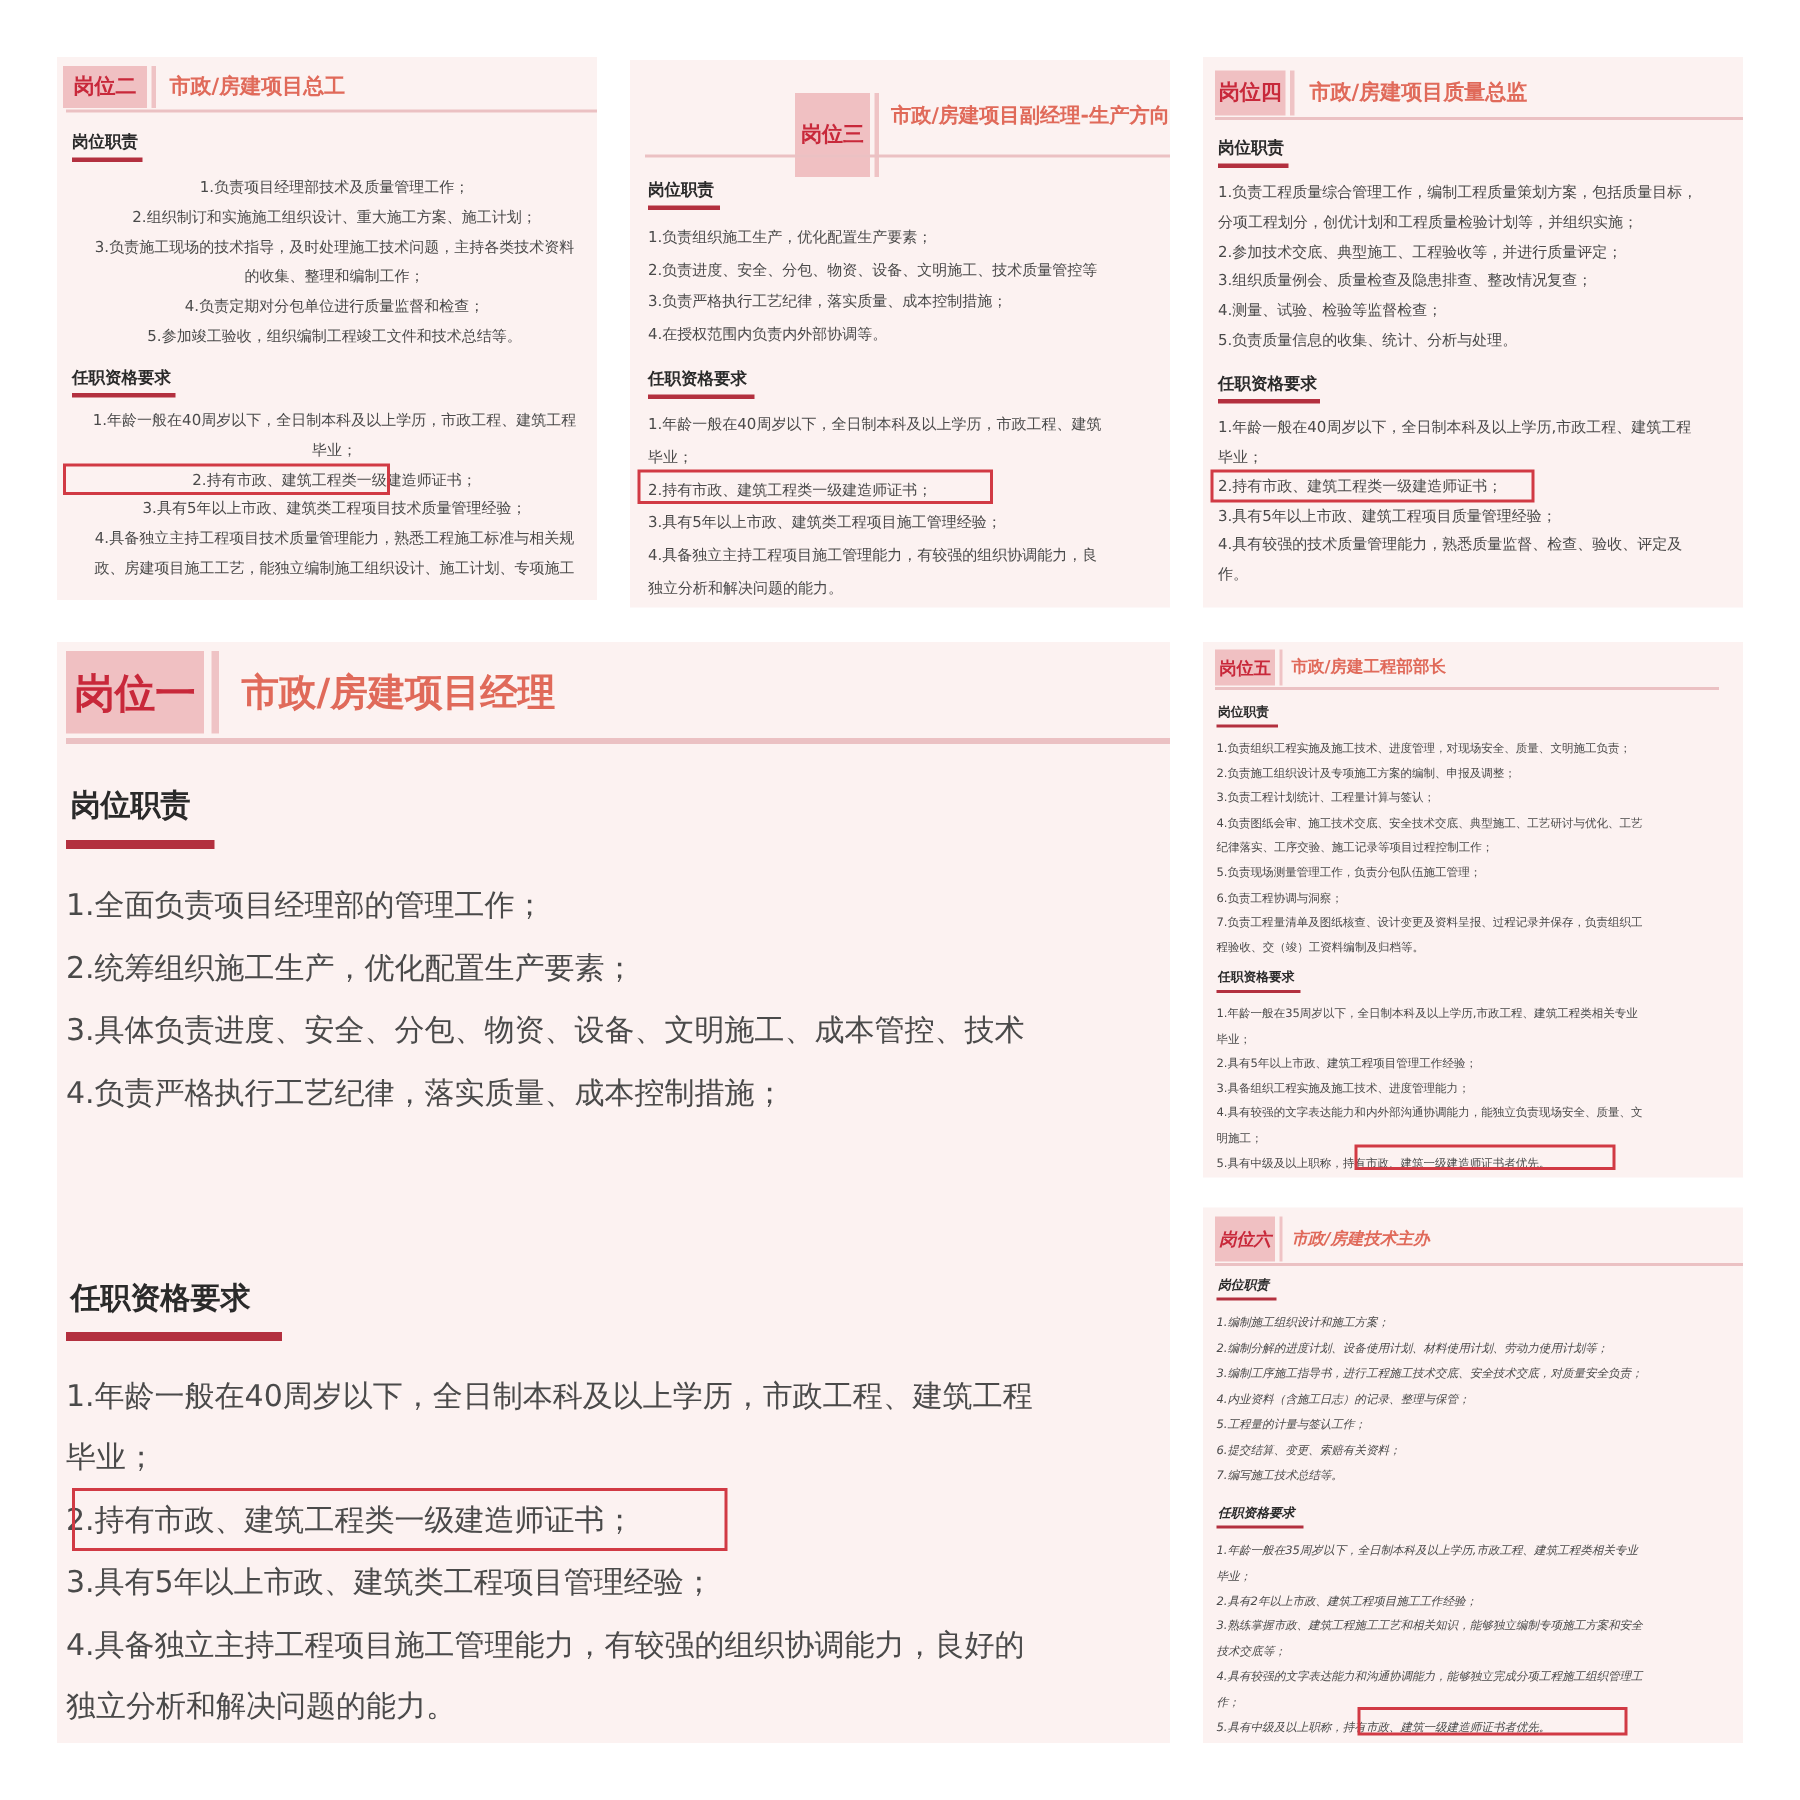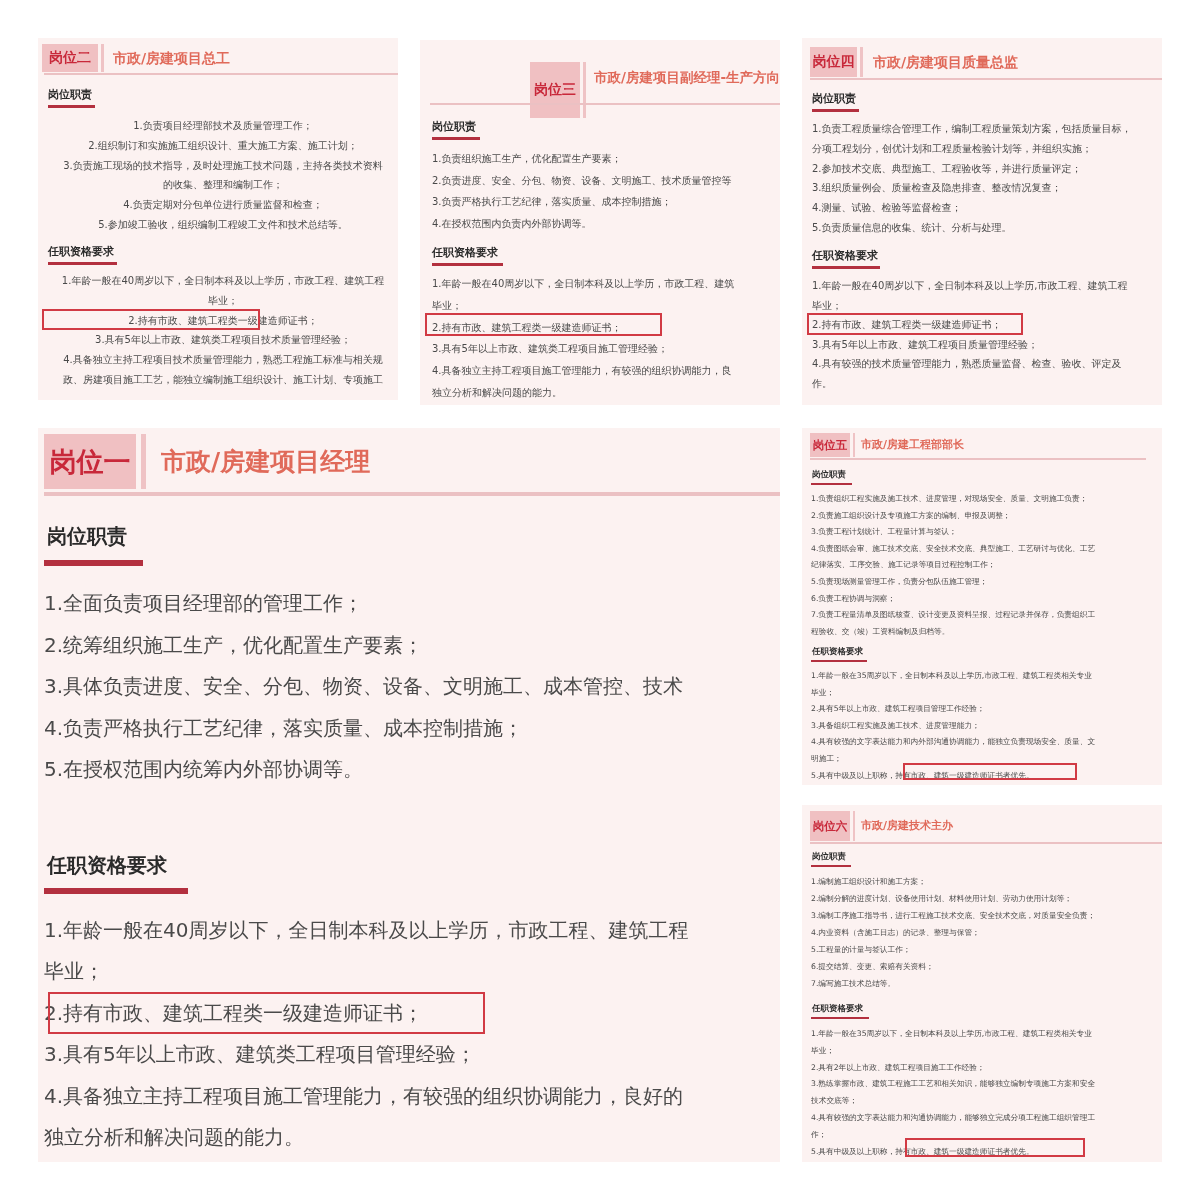--- a/index.html
+++ b/index.html
@@ -122,21 +122,20 @@
     <div class="title" style="font-size:25px;line-height:55px;margin-left:15px;">市政/房建项目经理</div>
   </div>
   <div class="hline" style="top:64px;height:4px;left:6px;"></div>
   <div class="sec" style="left:9px;top:95px;font-size:20px;">岗位职责</div>
   <div class="uline" style="left:6px;top:132px;width:99px;height:6px;"></div>
   <div class="lines" style="top:155px;left:6px;font-size:20px;line-height:41.6px;">
     <div class="line">1.全面负责项目经理部的管理工作；</div>
     <div class="line">2.统筹组织施工生产，优化配置生产要素；</div>
     <div class="line">3.具体负责进度、安全、分包、物资、设备、文明施工、成本管控、技术</div>
     <div class="line">4.负责严格执行工艺纪律，落实质量、成本控制措施；</div>
-    <div class="line">5.在授权范围内统筹内外部协调等。</div>
   </div>
   <div class="sec" style="left:9px;top:424px;font-size:20px;">任职资格要求</div>
   <div class="uline" style="left:6px;top:460px;width:144px;height:6px;"></div>
   <div class="lines" style="top:482px;left:6px;font-size:20px;line-height:41.4px;">
     <div class="line">1.年龄一般在40周岁以下，全日制本科及以上学历，市政工程、建筑工程</div>
     <div class="line">毕业；</div>
     <div class="line">2.持有市政、建筑工程类一级建造师证书；</div>
     <div class="line">3.具有5年以上市政、建筑类工程项目管理经验；</div>
     <div class="line">4.具备独立主持工程项目施工管理能力，有较强的组织协调能力，良好的</div>
     <div class="line">独立分析和解决问题的能力。</div>
@@ -173,21 +172,21 @@
     <div class="line">3.具备组织工程实施及施工技术、进度管理能力；</div>
     <div class="line">4.具有较强的文字表达能力和内外部沟通协调能力，能独立负责现场安全、质量、文</div>
     <div class="line">明施工；</div>
     <div class="line">
       <span>5.具有中级及以上职称，</span><span>持有市政、建筑一级建造师证书者优先。</span>
     </div>
   </div>
   <div class="hl" style="left:101px;top:335px;width:174px;height:17px;"></div>
 </div>
 
-<div class="panel" style="left:802px;top:805px;width:360px;height:357px;">
+<div class="panel" style="left:802px;top:805px;width:360px;height:357px;font-style:italic;">
   <div class="hdr" style="top:6px;height:30px;">
     <div class="tag" style="width:40px;margin-left:8px;font-size:11.5px;">岗位六</div>
     <div class="tag-bar" style="width:2px;margin-left:3px;"></div>
     <div class="title" style="font-size:11px;line-height:30px;margin-left:6px;">市政/房建技术主办</div>
   </div>
   <div class="hline" style="top:37px;height:2px;left:8px;"></div>
   <div class="sec" style="left:10px;top:46px;font-size:8.5px;">岗位职责</div>
   <div class="uline" style="left:9px;top:60px;width:40px;height:2px;"></div>
   <div class="lines" style="top:68px;left:9px;font-size:7.7px;line-height:17px;">
     <div class="line">1.编制施工组织设计和施工方案；</div>

